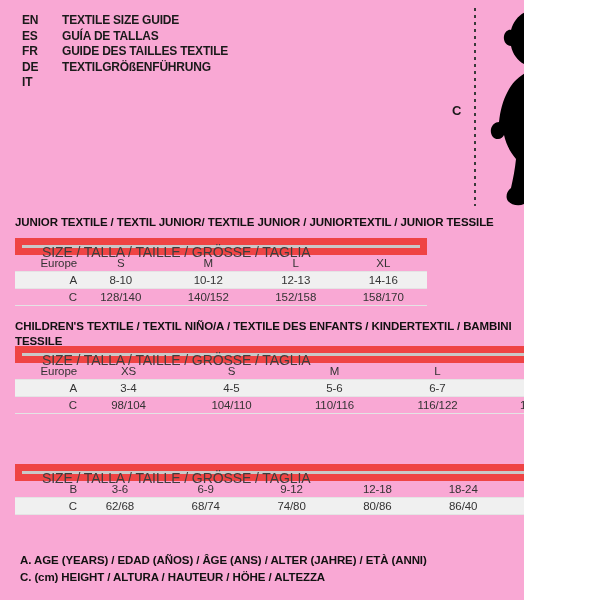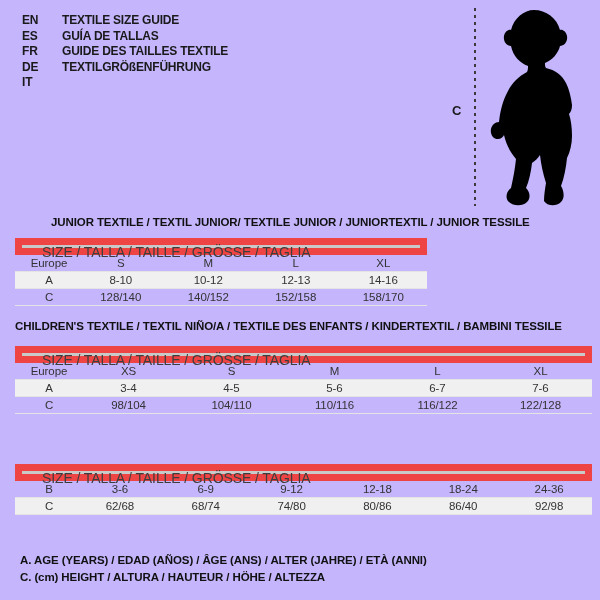--- a/index.html
+++ b/index.html
@@ -1,17 +1,17 @@
 <!DOCTYPE html>
 <html><head>
 <meta charset="utf-8">
 <style>
   html,body{margin:0;padding:0;background:#fff;}
   .page{
-    position:relative;width:600px;height:600px;background:#c4b5fd;overflow:hidden;
+    position:relative;width:524px;height:600px;background:#f9a8d4;overflow:hidden;
     font-family:"Liberation Sans",sans-serif;color:#1a1a1a;
   }
   
   .lang-block{position:absolute;top:13px;left:22px;}
   .lang-row{display:flex;font-weight:bold;font-size:12px;line-height:15.5px;letter-spacing:-0.2px;}
   .lang-code{width:40px;}
   
   .measure-line{
     position:absolute;top:8px;left:474px;width:2px;height:198px;
     background:repeating-linear-gradient(to bottom,#3a3a3a 0 3px,transparent 3px 7px);
@@ -23,25 +23,25 @@
   .sec-title{font-weight:bold;font-size:11.5px;line-height:15px;letter-spacing:-0.1px;color:#111;}
   .sizebar{
     background:#c9c9c9;border:7px solid #ef4444;box-sizing:border-box;
     font-size:14px;color:#3d3d3d;height:17px;line-height:15px;padding-left:20px;letter-spacing:-0.1px;
   }
   .trow{
     display:flex;align-items:center;height:17px;box-sizing:border-box;
     border-bottom:1px solid #e4e4e4;font-size:11.5px;color:#333;letter-spacing:-0.1px;
   }
   .trow.alt{background:#f0f0f0;}
-  .tlabel{width:62px;padding-left:6px;box-sizing:border-box;text-align:center;}
+  .tlabel{width:62px;padding-left:6px;box-sizing:border-box;text-align:right;}
   .tcell{flex:1;text-align:center;}
   .w-narrow{width:412px;}
   .w-wide{width:577px;}
-  #section-junior-title{top:215px;margin-left:36px;}
+  #section-junior-title{top:215px;}
   #section-junior-table{top:238px;}
   #section-children-title{top:319px;}
   #section-children-table{top:346px;}
   #section-babies-title{top:423px;}
   #section-babies-table{top:464px;}
   
   .notes{position:absolute;top:532px;left:20px;margin-top:20px;}
   .note-line{font-weight:bold;font-size:11.5px;line-height:17px;letter-spacing:-0.1px;color:#111;}
 </style>
 </head>

